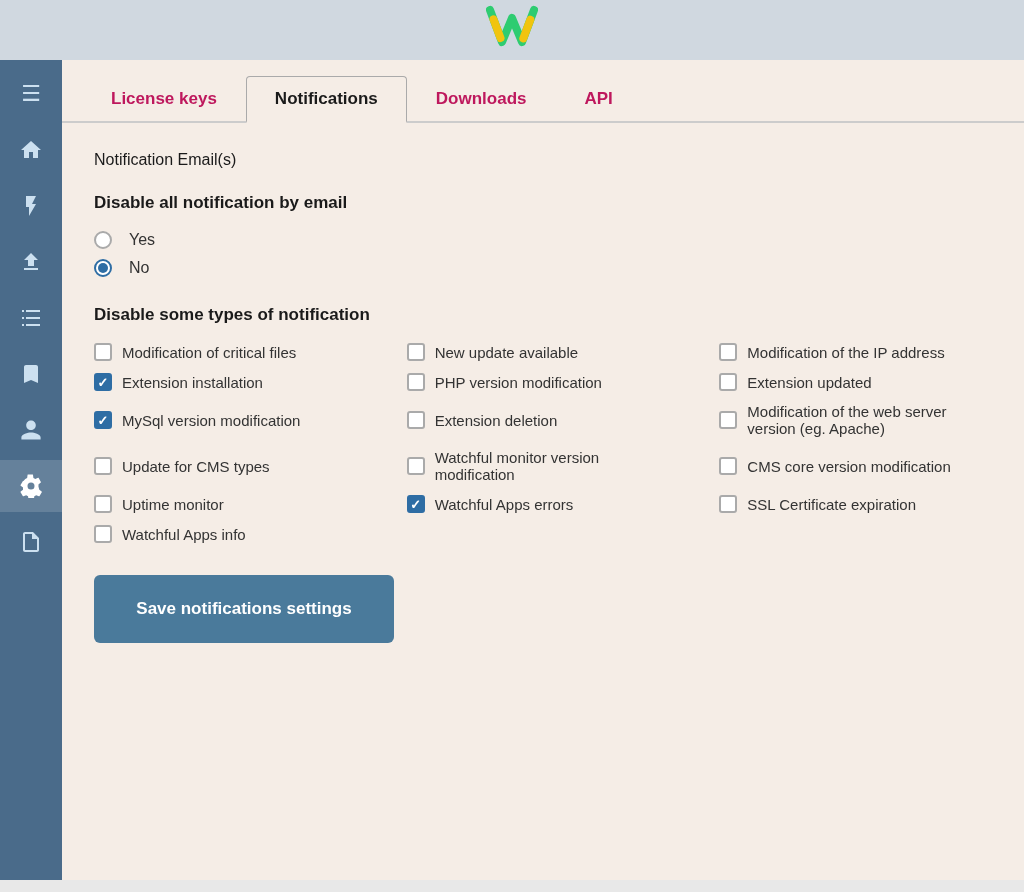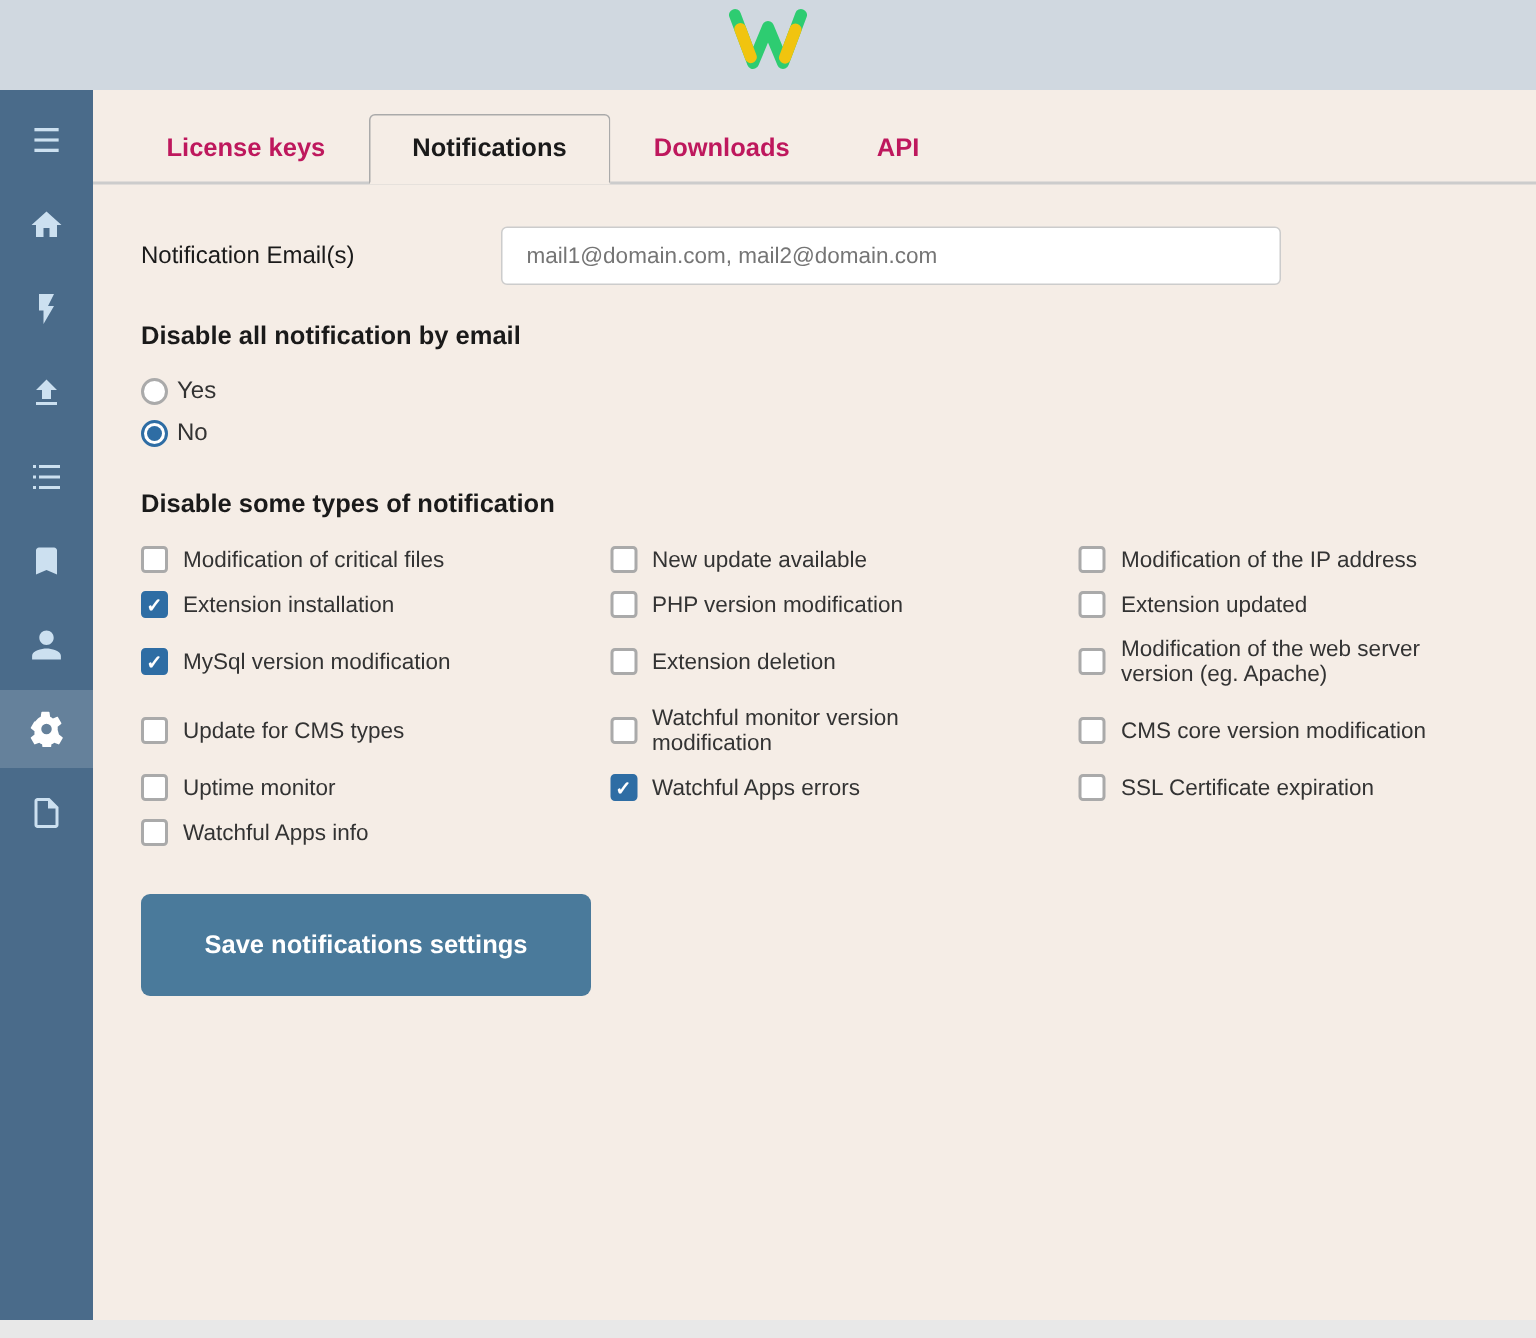--- a/index.html
+++ b/index.html
@@ -128,21 +128,21 @@
     
     .radio-group {
       margin-bottom: 28px;
       display: flex;
       flex-direction: column;
       gap: 10px;
     }
     .radio-item {
       display: flex;
       align-items: center;
-      gap: 6px;
+      gap: 17px;
       font-size: 16px;
       color: #333;
       cursor: pointer;
     }
     .radio-circle {
       width: 18px;
       height: 18px;
       border-radius: 50%;
       border: 2px solid #aaa;
       background: white;
@@ -283,21 +283,20 @@
       <div class="tab active">Notifications</div>
       <div class="tab">Downloads</div>
       <div class="tab">API</div>
     </div>
 
     <div class="form-area">
 
       
       <div class="form-row">
         <label class="form-label">Notification Email(s)</label>
-        <input class="email-input" type="text" placeholder="mail1@domain.com, mail2@domain.com" style="">
       </div>
 
       
       <div class="section-title">Disable all notification by email</div>
 
       <div class="radio-group">
         <label class="radio-item">
           <div class="radio-circle"></div>
           <span>Yes</span>
         </label>

